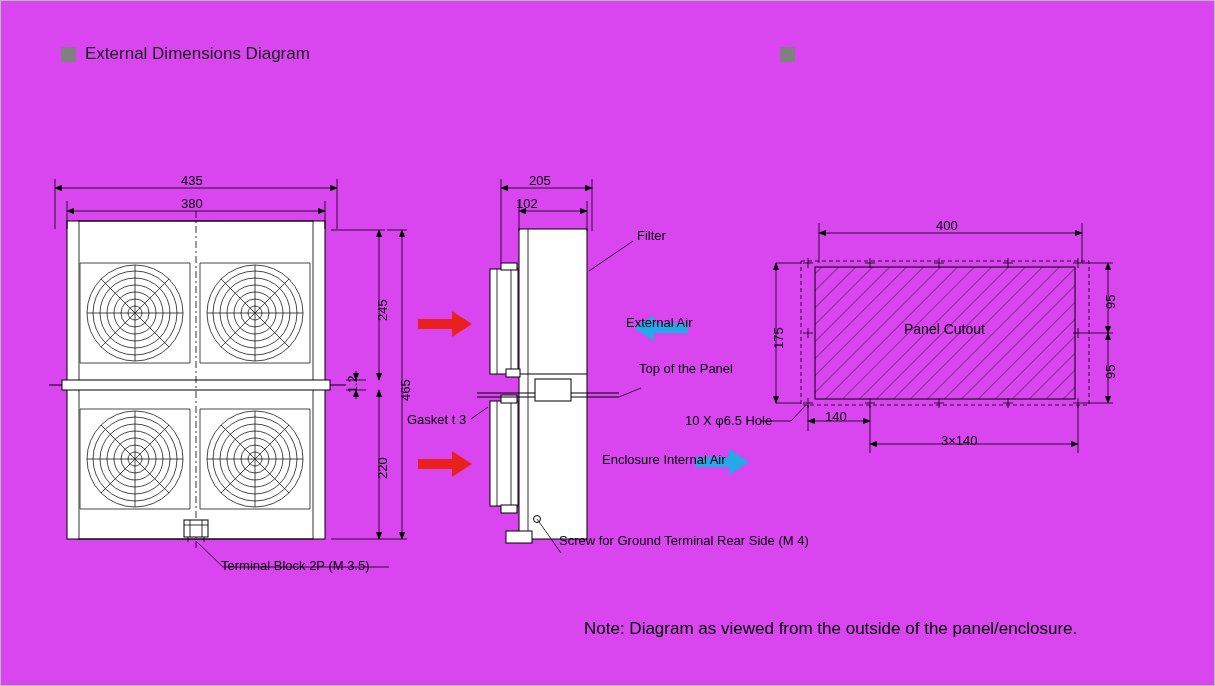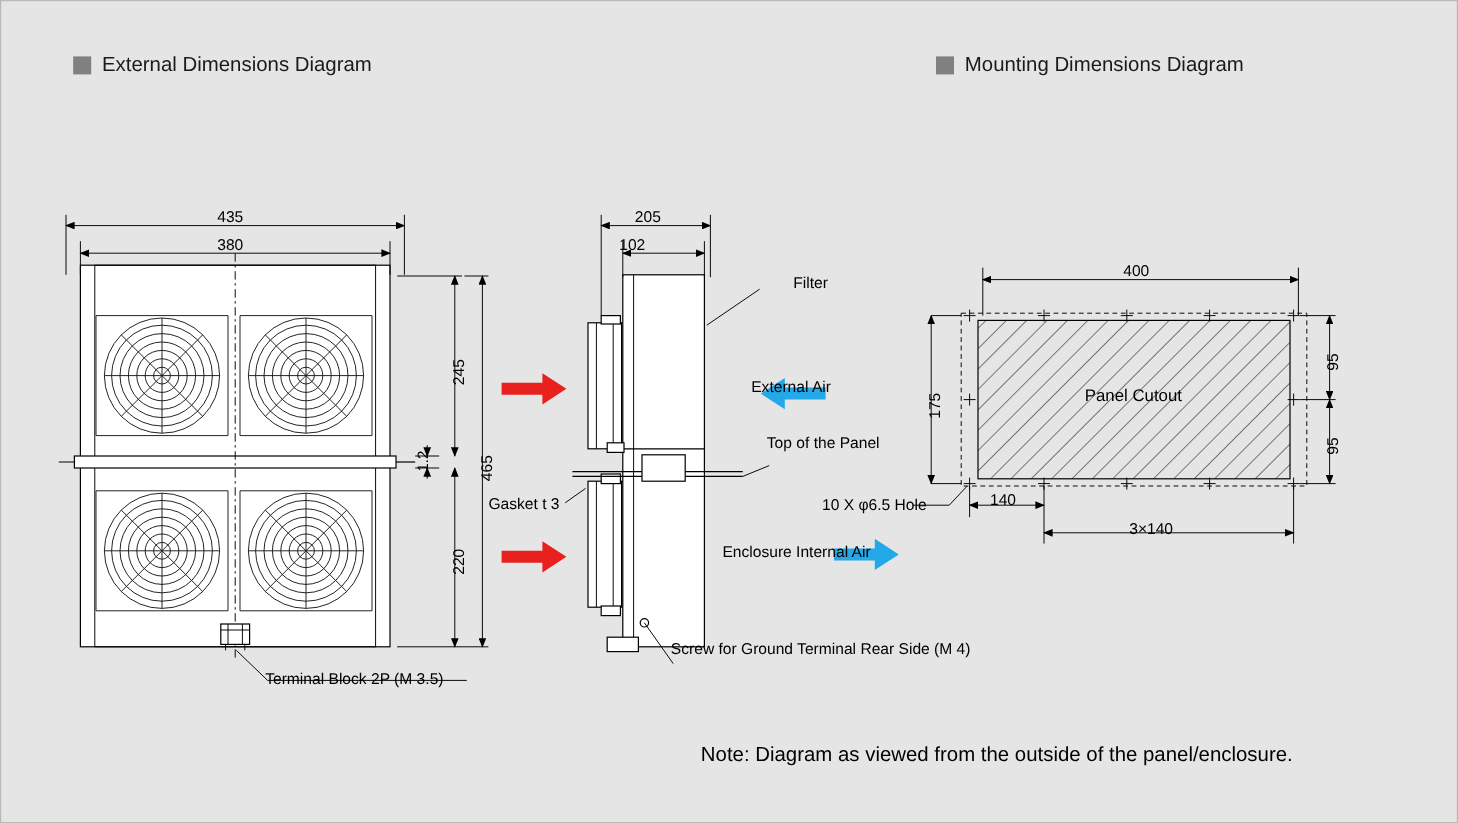--- a/index.html
+++ b/index.html
@@ -8,21 +8,21 @@
     background: #ffffff;
   }
   body {
     font-family: "Liberation Sans", sans-serif;
     color: #000000;
   }
   #page {
     position: relative;
     width: 1215px;
     height: 686px;
-    background: #e5e5e5;
+    background: #d946ef;
     border: 1px solid #b9b9b9;
     box-sizing: border-box;
     overflow: hidden;
   }
   .sec-title {
     position: absolute;
     font-size: 17px;
     color: #1a1a1a;
     white-space: nowrap;
   }
@@ -61,21 +61,20 @@
 </style>
 </head>
 <body>
 
 <div id="page">
 
   <div class="sec-marker" style="left:60px; top:46px;"></div>
   <div class="sec-title" style="left:84px; top:43px;">External Dimensions Diagram</div>
 
   <div class="sec-marker" style="left:779px; top:46px;"></div>
-  <div class="sec-title" style="left:803px; top:43px;">Mounting Dimensions Diagram</div>
 
   <svg width="1215" height="686">
     <defs>
       <pattern id="hatchPattern" width="12" height="12" patternTransform="rotate(45)" patternUnits="userSpaceOnUse">
         <line x1="0" y1="0" x2="0" y2="12" stroke="#000" stroke-width="0.8"></line>
       </pattern>
       <marker id="arrowEnd" markerWidth="10" markerHeight="8" refX="9" refY="4" orient="auto">
         <path d="M0,0 L10,4 L0,8 z" fill="#000"></path>
       </marker>
       <marker id="arrowStart" markerWidth="10" markerHeight="8" refX="1" refY="4" orient="auto">
@@ -301,21 +300,21 @@
   <div class="lbl" style="left:180px; top:195px;">380</div>
 
   <div class="lbl vert" style="left:374px; top:320px;">245</div>
   <div class="lbl vert" style="left:374px; top:478px;">220</div>
   <div class="lbl vert" style="left:397px; top:400px;">465</div>
   <div class="lbl vert sm" style="left:345px; top:392px;">1.2</div>
 
   <div class="lbl" style="left:528px; top:172px;">205</div>
   <div class="lbl" style="left:515px; top:195px;">102</div>
 
-  <div class="lbl" style="left:636px; top:227px;margin-left:24px;">Filter</div>
+  <div class="lbl" style="left:636px; top:227px;">Filter</div>
   <div class="lbl" style="left:625px; top:294px;margin-top:20px;">External Air</div>
   <div class="lbl" style="left:638px; top:360px;">Top of the Panel</div>
   <div class="lbl" style="left:601px; top:451px;">Enclosure Internal Air</div>
   <div class="lbl" style="left:406px; top:411px;">Gasket t 3</div>
   <div class="lbl" style="left:220px; top:557px;">Terminal Block 2P (M 3.5)</div>
   <div class="lbl" style="left:558px; top:532px;">Screw for Ground Terminal Rear Side (M 4)</div>
 
   <div class="lbl" style="left:935px; top:217px;">400</div>
   <div class="lbl vert" style="left:770px; top:348px;">175</div>
   <div class="lbl vert" style="left:1102px; top:308px;">95</div>

